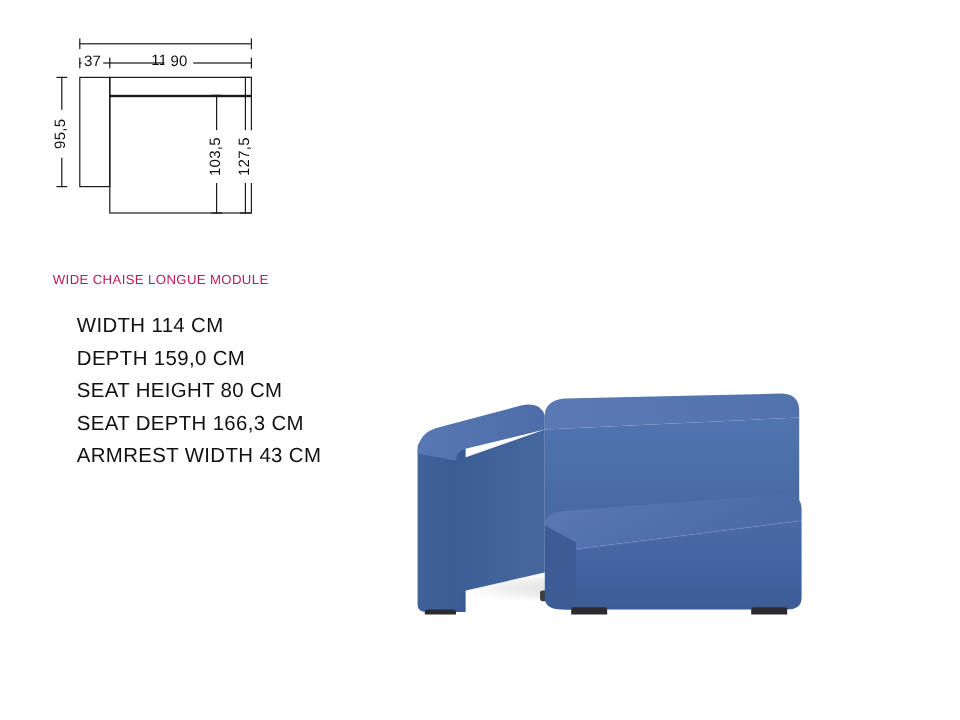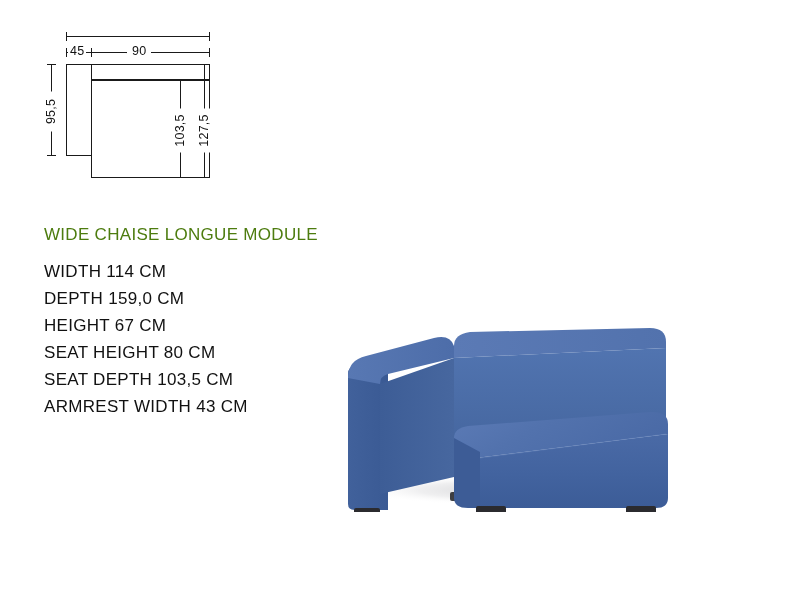--- a/index.html
+++ b/index.html
@@ -37,27 +37,28 @@
 
   
   .plan-rect{position:absolute;border:1.5px solid #1a1a1a;box-sizing:border-box;background:transparent;}
   .plan-line{position:absolute;background:#1a1a1a;}
 
   
   #spec-text{
     position:absolute;left:44px;top:221px;width:330px;
   }
   #spec-text .title-line{
-    font-size:17px;line-height:27px;color:#4d7c0f;letter-spacing:.3px;
+    font-size:11px;line-height:27px;color:#be185d;letter-spacing:.3px;
     white-space:nowrap;
   }
   #spec-text .spec-gap{height:10px;}
   #spec-text .spec-line{
     font-size:17px;line-height:27px;color:#111;letter-spacing:.3px;
     white-space:nowrap;
+    margin-left:20px;
   }
 
   
   #product-photo{
     position:absolute;left:330px;top:262px;width:340px;height:250px;
   }
   #product-photo svg{display:block;width:100%;height:100%;}
 </style>
 </head>
 <body>
@@ -67,25 +68,25 @@
   <div id="tech-drawing">
 
     <div class="dimline dim-h" style="left:26px;top:14px;width:144px;"></div>
     <div class="tick-v" style="left:26px;top:10px;"></div>
     <div class="tick-v" style="left:169px;top:10px;"></div>
     <div class="dimlabel" style="left:82px;top:22px;padding:0 4px;">114</div>
 
     <div class="dimline dim-h" style="left:26px;top:30px;width:26px;"></div>
     <div class="tick-v" style="left:26px;top:26px;"></div>
     <div class="tick-v" style="left:51px;top:26px;"></div>
-    <div class="dimlabel" style="left:28px;top:23px;padding:0 2px;">45</div>
+    <div class="dimlabel" style="left:28px;top:23px;padding:0 2px;">37</div>
 
     <div class="dimline dim-h" style="left:51px;top:30px;width:119px;"></div>
     <div class="tick-v" style="left:169px;top:26px;"></div>
-    <div class="dimlabel" style="left:87px;top:23px;padding:0 5px;">90</div>
+    <div class="dimlabel" style="left:97px;top:23px;padding:0 5px;">90</div>
 
     <div class="plan-rect" style="left:26px;top:42px;width:26px;height:92px;"></div>
 
     <div class="plan-rect" style="left:51px;top:42px;width:119px;height:114px;"></div>
 
     <div class="plan-line" style="left:51px;top:57px;width:119px;height:1.5px;"></div>
 
     <div class="dimline dim-v" style="left:11px;top:42px;height:92px;"></div>
     <div class="tick-h" style="left:7px;top:42px;"></div>
     <div class="tick-h" style="left:7px;top:133px;"></div>
@@ -100,23 +101,22 @@
     <div class="tick-h" style="left:160px;top:42px;"></div>
     <div class="tick-h" style="left:160px;top:155px;"></div>
     <div class="dimlabel vert" style="left:142px;top:100px;width:44px;text-align:center;padding:2px 0;">127,5</div>
   </div>
 
   <div id="spec-text">
     <div class="title-line">WIDE CHAISE LONGUE MODULE</div>
     <div class="spec-gap"></div>
     <div class="spec-line">WIDTH 114 CM</div>
     <div class="spec-line">DEPTH 159,0 CM</div>
-    <div class="spec-line">HEIGHT 67 CM</div>
     <div class="spec-line">SEAT HEIGHT 80 CM</div>
-    <div class="spec-line">SEAT DEPTH 103,5 CM</div>
+    <div class="spec-line">SEAT DEPTH 166,3 CM</div>
     <div class="spec-line">ARMREST WIDTH 43 CM</div>
   </div>
 
   <div id="product-photo">
     <svg viewBox="0 0 340 250" xmlns="http://www.w3.org/2000/svg" aria-hidden="true">
       <defs>
         <linearGradient id="gSeatFront" x1="0" y1="0" x2="0" y2="1">
           <stop offset="0%" stop-color="#4a6aa6"></stop>
           <stop offset="55%" stop-color="#42639f"></stop>
           <stop offset="100%" stop-color="#3c5c97"></stop>

